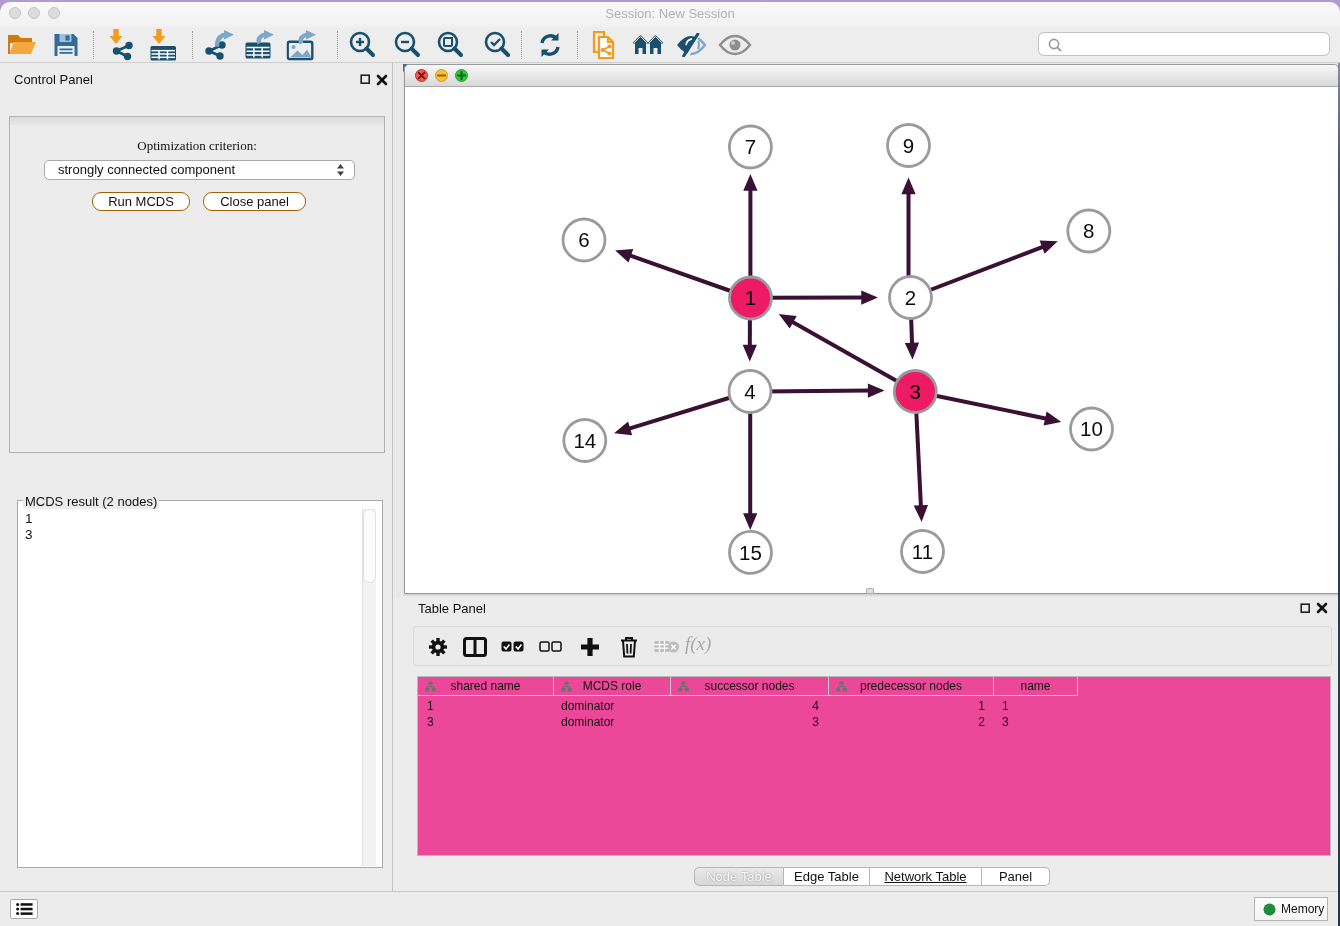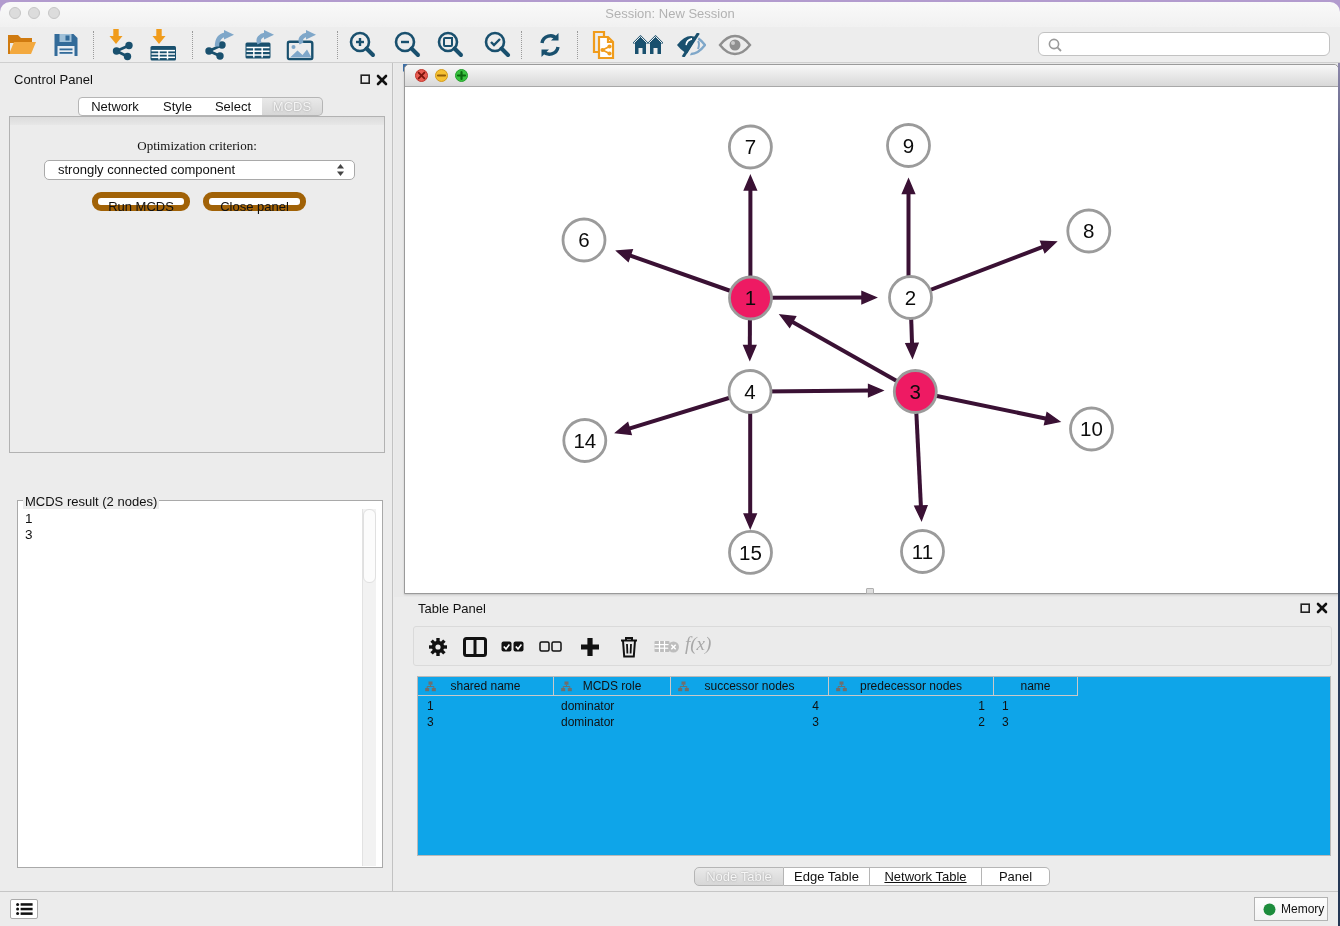--- a/index.html
+++ b/index.html
@@ -17,38 +17,38 @@
 
 #cpanel{left:0;top:63px;width:393px;height:828px;background:#ececec;border-right:1px solid #c2c2c2;}
 .paneltitle{font-size:13px;color:#111;}
 .wicon{position:absolute;}
 .tabrow .tab{position:absolute;top:0;height:19px;background:#fff;border:1px solid #b5b5b5;font-size:13px;color:#111;text-align:center;line-height:17px;}
 .tab.sel{background:linear-gradient(#e9e9e9,#d7d7d7);color:#f6f6f6;text-shadow:0 0 2px rgba(130,130,130,.8);}
 #tabcontent{left:9px;top:53px;width:376px;height:337px;border:1px solid #b2b2b2;background:#ececec;}
 #tabcontent .band{position:absolute;left:0;top:0;width:100%;height:8px;background:linear-gradient(#dcdcdc,#e7e7e7);}
 #optlabel{left:9px;top:75px;width:376px;text-align:center;font-size:13px;color:#111;font-family:Liberation Serif, serif;}
 #combo{left:44px;top:97px;width:311px;height:20px;background:#fff;border:1px solid #a9a9a9;border-radius:5px;font-size:13px;color:#111;line-height:18px;padding-left:13px;}
-.btn{position:absolute;height:19px;background:#fff;border:6px solid #a16207;border-radius:9px;font-size:13px;color:#111;text-align:center;line-height:17px;}
+.btn{position:absolute;height:19px;background:#fff;border:1px solid #a16207;border-radius:9px;font-size:13px;color:#111;text-align:center;line-height:17px;}
 #fieldset{left:17px;top:437px;width:366px;height:368px;border:1px solid #a9a9a9;background:#fff;}
 #fslegend{left:23px;top:431px;background:#ececec;padding:0 2px;font-size:13px;color:#111;}
 #fstext{left:25px;top:448px;font-size:13.5px;color:#111;line-height:16.2px;}
 #fsscroll{left:362px;top:446px;width:14px;height:357px;background:#f2f2f2;border-left:1px solid #e2e2e2;}
 #fsthumb{left:0px;top:0px;width:13px;height:74px;background:#fcfcfc;border:1px solid #e0e0e0;border-radius:6px;}
 #vgrip{left:397px;top:474px;width:6px;height:7px;background:#d6d6d6;border:1px solid #aaa;border-radius:1px;}
 
 #netdesk{left:394px;top:63px;width:946px;height:534px;background:#e9e9e9;}
 #netwin{left:10px;top:1px;width:935px;height:530px;background:#fff;border:1px solid #9a9a9a;border-radius:5px 5px 0 0;box-shadow:0 1px 2px rgba(0,0,0,.15);}
 #nettitle{position:absolute;left:0;top:0;width:100%;height:22px;background:linear-gradient(#f8f8f8,#d8d8d8);border-bottom:1px solid #a8a8a8;border-radius:5px 5px 0 0;}
 #nettitle .mac{position:absolute;top:4px;width:13px;height:13px;border-radius:50%;}
 #nettitle .t{position:absolute;width:100%;text-align:center;top:3px;font-size:13px;font-weight:bold;color:#111;}
 #hgrip{left:866px;top:588px;width:8px;height:6px;background:#dedede;border:1px solid #b0b0b0;border-radius:1px;}
 
 #tpanel{left:394px;top:597px;width:946px;height:294px;background:#ececec;}
 #ttoolbar{position:absolute;left:19px;top:29px;width:919px;height:40px;background:#ebebeb;border:1px solid #dadada;border-radius:3px;}
-#ttable{position:absolute;left:23px;top:79px;width:914px;height:180px;background:#0ea5e9;border:1px solid #b9b9b9;}
+#ttable{position:absolute;left:23px;top:79px;width:914px;height:180px;background:#ec4899;border:1px solid #b9b9b9;}
 .th{position:absolute;top:0;height:18px;border-right:1px solid #c9c9c9;font-size:12px;color:#111;}
 .th .lab{position:absolute;width:100%;text-align:center;top:2px;}
 .trow{position:absolute;font-size:12px;color:#111;}
 
 
 #statusbar{left:0;top:891px;width:1340px;height:35px;background:#ececec;border-top:1px solid #c6c6c6;}
 #listbtn{left:10px;top:899px;width:28px;height:20px;background:#fff;border:1px solid #ababab;border-radius:2px;}
 #membtn{left:1254px;top:897px;width:74px;height:24px;background:linear-gradient(#fdfdfd,#f4f4f4);border:1px solid #b3b3b3;font-size:12px;color:#111;}
 #rightstrip{left:1338px;top:63px;width:2px;height:863px;background:linear-gradient(#8e88ab 0%,#4c5478 12%,#2c3c5c 55%,#243654 100%);}
 svg{display:block;}
@@ -247,26 +247,20 @@
   <div class="abs paneltitle" style="left:14px;top:9px;">Control Panel</div>
   <svg class="wicon" width="11" height="11" viewBox="0 0 11 11" style="left:360px;top:11px;">
       <rect x="1.2" y="1.2" width="8" height="8" fill="none" stroke="#222" stroke-width="1.6"></rect>
     </svg>
   <svg class="wicon" width="12" height="12" viewBox="0 0 12 12" style="left:376px;top:11px;">
       <g stroke="#111" stroke-width="2.6" stroke-linecap="round">
         <line x1="2" y1="2" x2="10" y2="10"></line>
         <line x1="10" y1="2" x2="2" y2="10"></line>
       </g>
     </svg>
-  <div class="abs tabrow" style="left:0;top:34px;width:393px;height:19px;">
-    <div class="tab" style="left:78px;width:74px;border-radius:4px 0 0 4px;">Network</div>
-    <div class="tab" style="left:151px;width:54px;border-left:none;">Style</div>
-    <div class="tab" style="left:204px;width:59px;border-left:none;">Select</div>
-    <div class="tab sel" style="left:262px;width:61px;border-left:none;border-radius:0 5px 5px 0;">MCDS</div>
-  </div>
   <div class="abs" id="tabcontent">
       <div class="band"></div>
     </div>
   <div class="abs" id="optlabel">Optimization criterion:</div>
   <div class="abs" id="combo">strongly connected component
     <svg width="9" height="14" viewBox="0 0 9 14" style="position:absolute;right:9px;top:2px;">
         <path d="M4.5 1 L8 5.5 H1 z" fill="#444"></path>
         <path d="M4.5 13 L1 8.5 H8 z" fill="#444"></path>
       </svg>
   </div>

